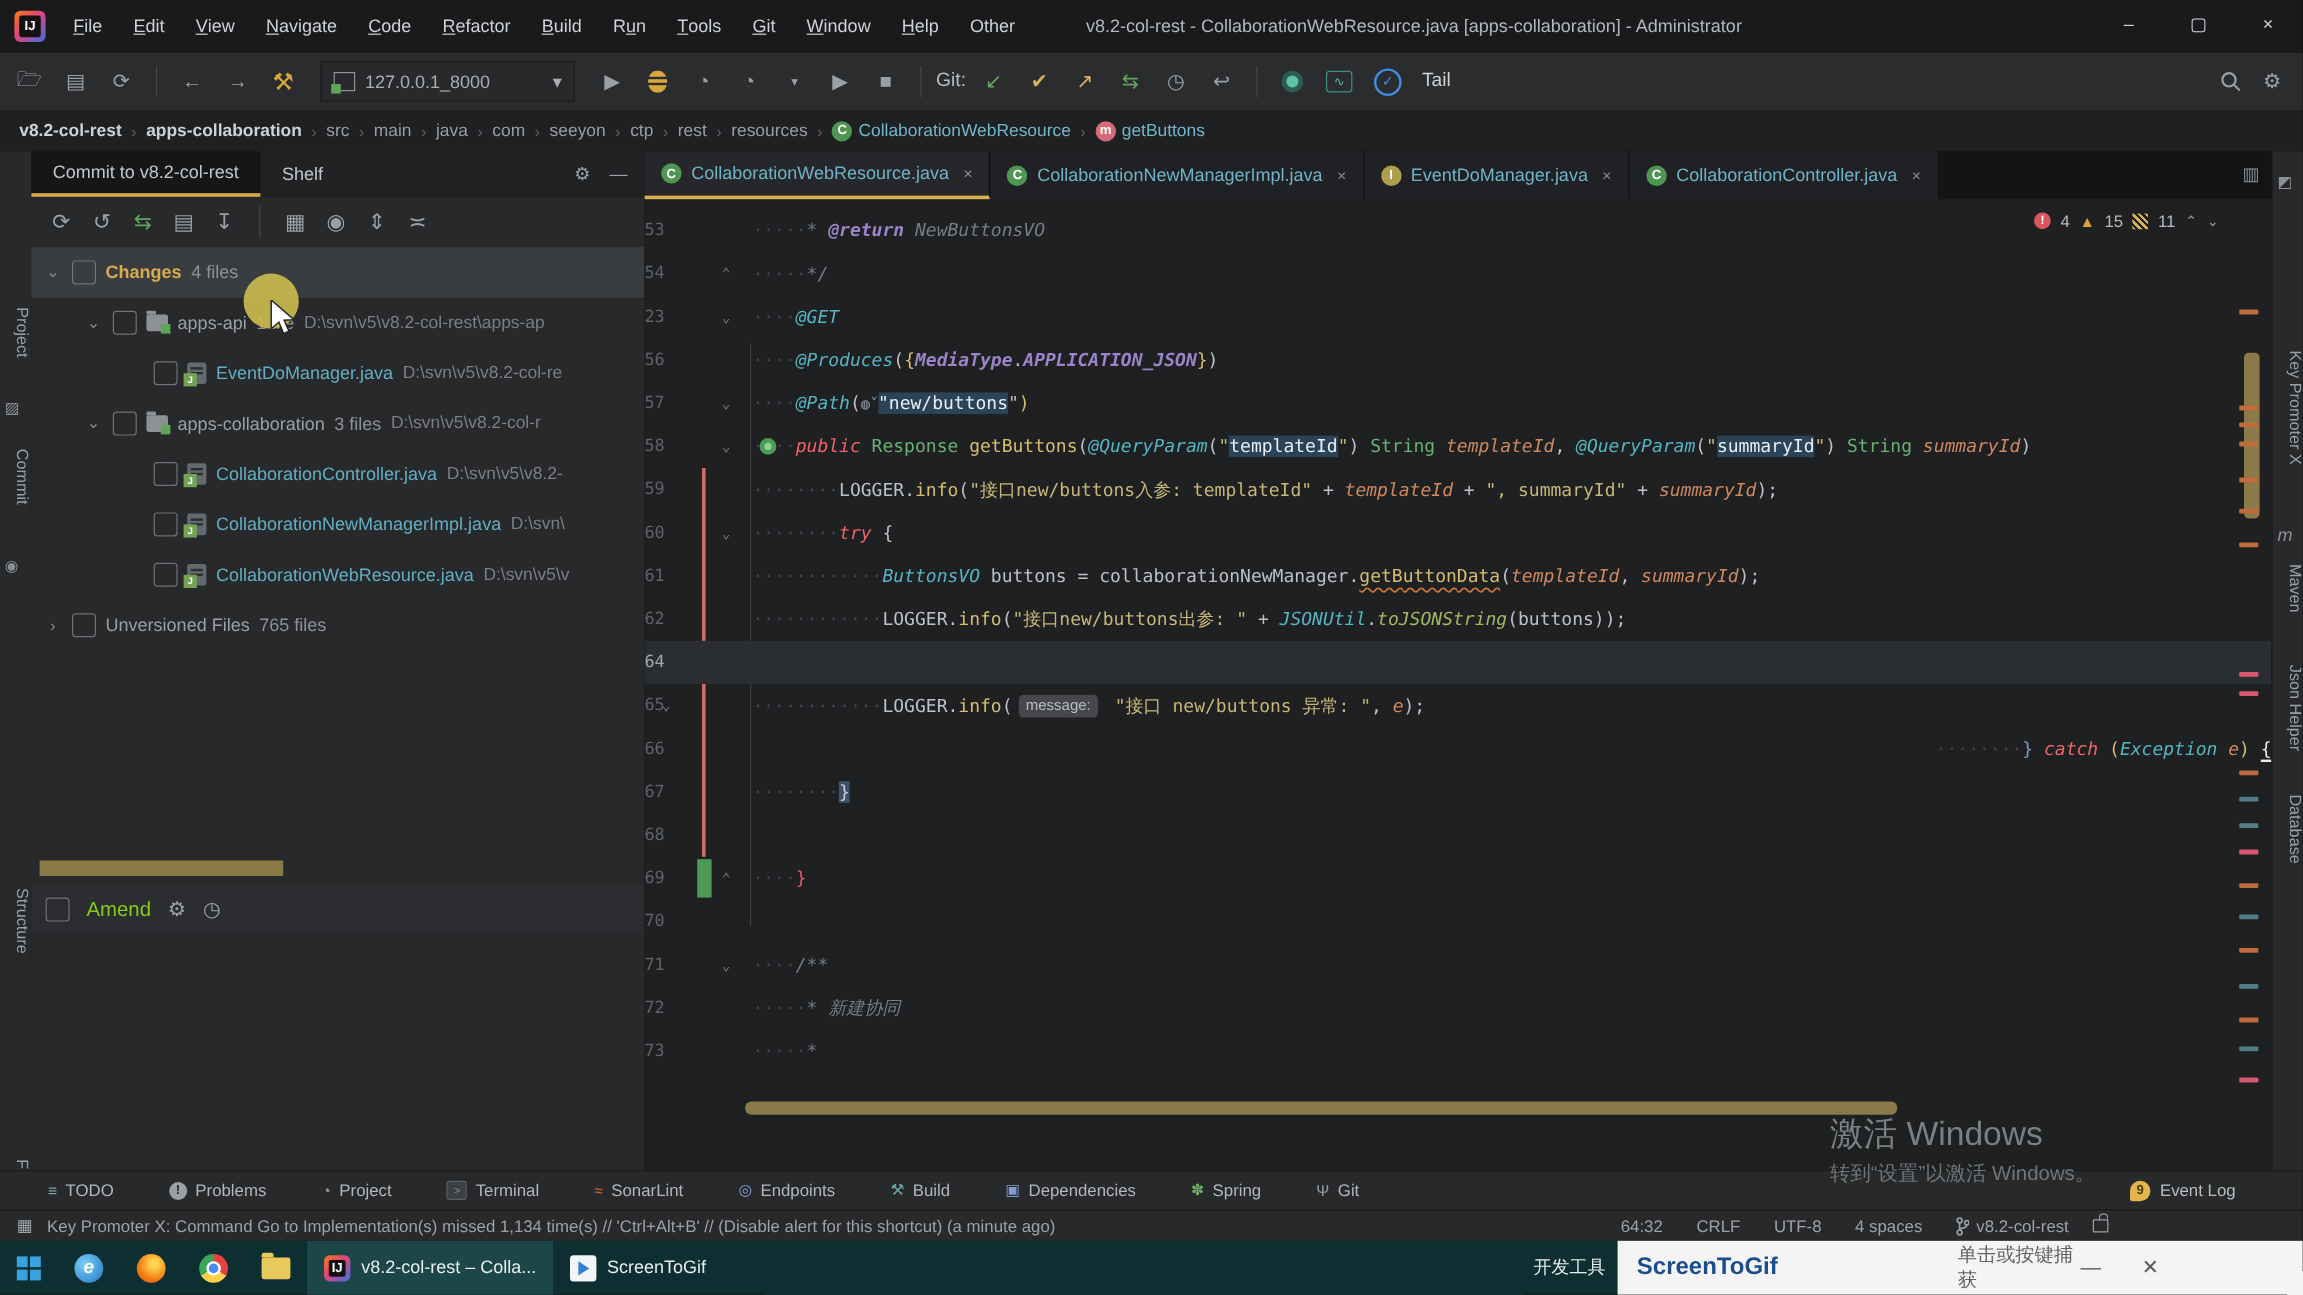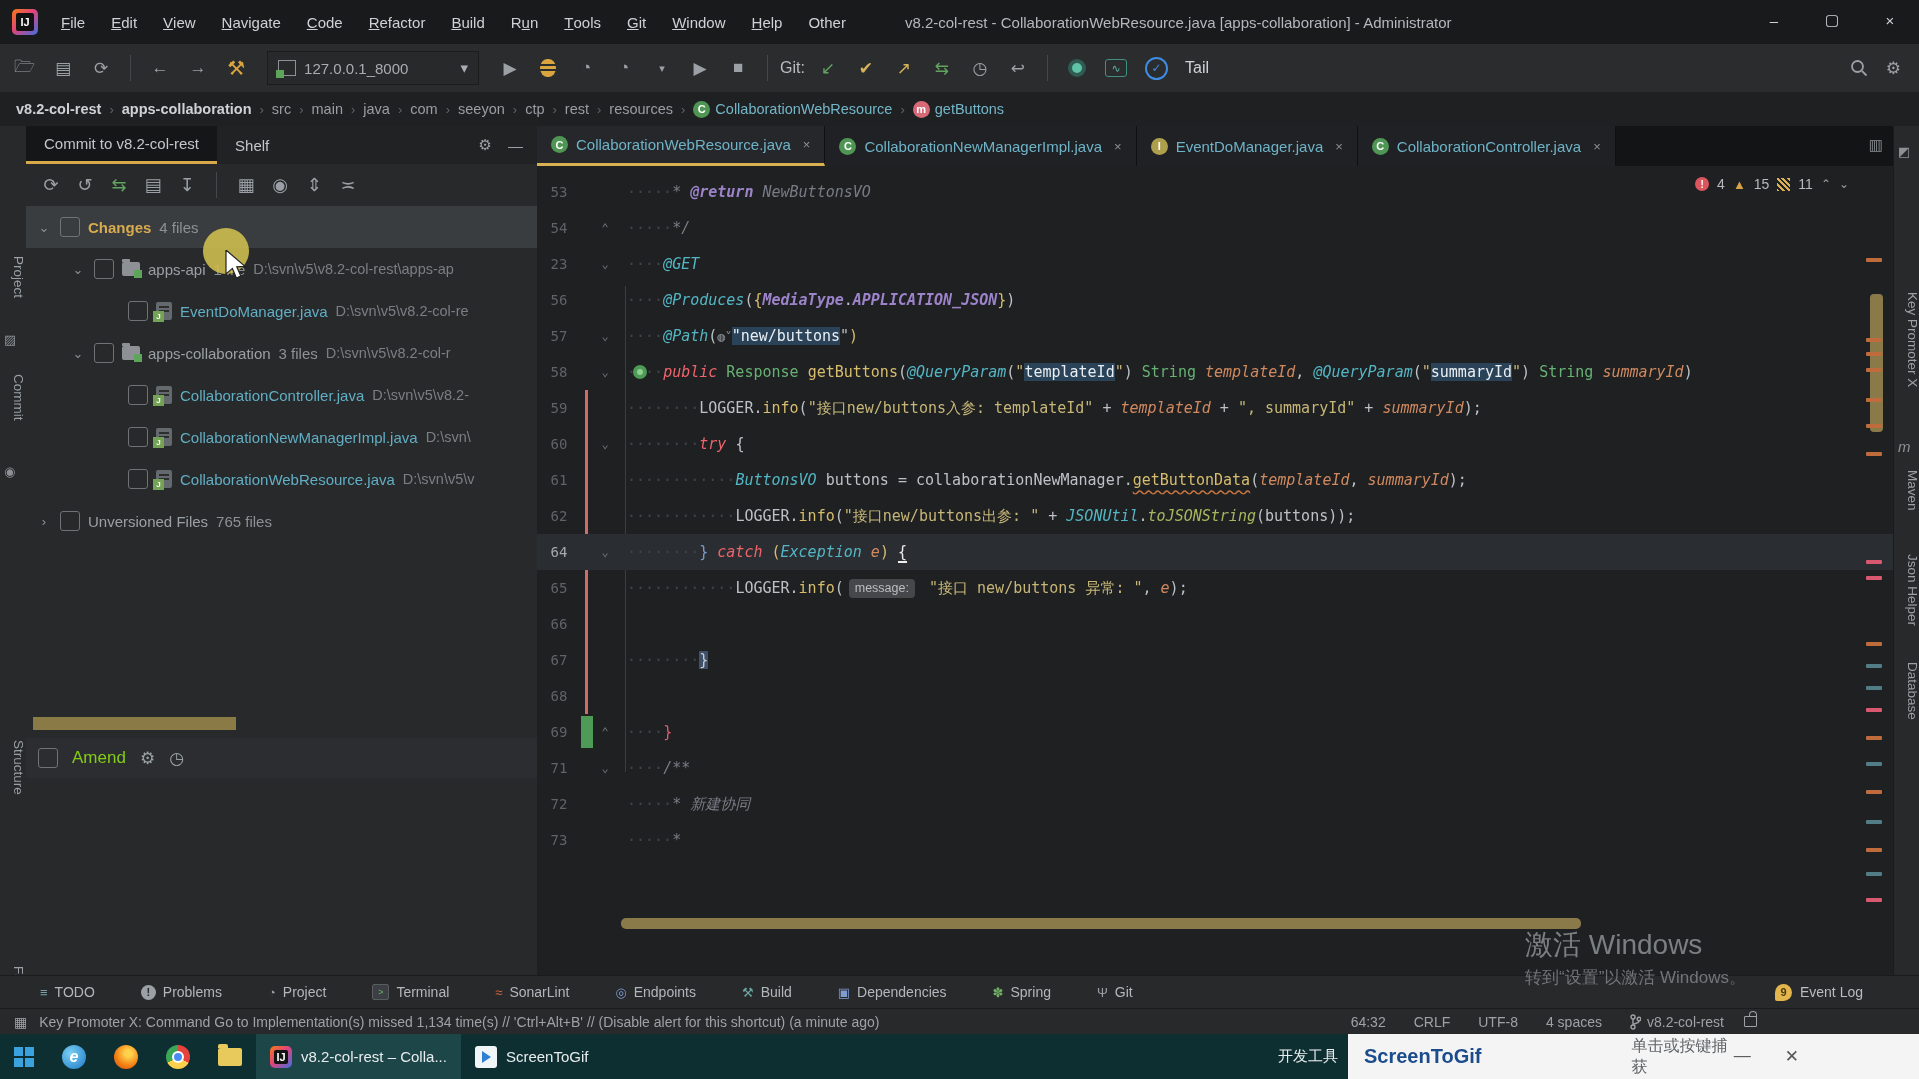--- a/index.html
+++ b/index.html
@@ -92,22 +92,22 @@
   .etabs{height:40px;background:#131415;display:flex;align-items:stretch;font-size:15px;position:relative;}
   .etab{display:flex;align-items:center;gap:8px;padding:0 14px;background:#1f2124;color:#6fb3c8;
     border-right:1px solid #0f1011;}
   .etab.active{background:#25272b;border-bottom:3px solid #d9b153;}
   .etab .x{color:#8d9094;font-size:13px;margin-left:4px;}
   .etabcog{position:absolute;right:10px;top:10px;color:#8d9194;font-size:15px;}
   .codearea{position:absolute;left:0;top:40px;width:1356px;height:774px;overflow:hidden;
     font-family:"DejaVu Sans Mono","DejaVu Sans",monospace;font-size:15px;}
   .codelines{position:absolute;left:0;top:8px;width:100%;}
   .cl{display:flex;height:36px;line-height:36px;position:relative;white-space:pre;}
-  .cl.cur{background:#2a2d31;}
-  .ln{width:44px;flex:0 0 auto;text-align:center;padding-right:6px;color:#5f6368;font-size:14px;}
+  .cl.cur{background:#2a2d31;flex-direction:column;}
+  .ln{width:44px;flex:0 0 auto;text-align:left;padding-right:6px;color:#5f6368;font-size:14px;}
   .cl.cur .ln{color:#a6a9ad;}
   .gut{width:36px;flex:0 0 auto;position:relative;color:#767a7f;font-size:12px;text-align:center;}
   .code{padding-left:4px;text-align:right;}
   .tk-ws{color:#3f434a;} .tk-cmt{color:#777c85;font-style:italic;}
   .tk-doctag{color:#9d83c9;font-weight:bold;font-style:italic;}
   .tk-ann{color:#54b6c4;font-style:italic;} .tk-typ{color:#67b173;}
   .tk-mth{color:#d8bd6e;} .tk-mthg{color:#a6b85f;font-style:italic;}
   .tk-str{color:#c7b677;} .tk-prm{color:#d0895f;font-style:italic;}
   .tk-pln{color:#bdc1c6;} .tk-kw{color:#ee646a;font-style:italic;}
   .tk-kwb{color:#e05a71;} .tk-brb{color:#7a9dc7;}
@@ -461,20 +461,21 @@
         <div class="cl"><span class="ln">59</span><span class="gut"></span><span class="code"><span class="tk-ws">········</span><span class="tk-pln">LOGGER</span><span class="tk-pln">.</span><span class="tk-mth">info</span><span class="tk-pln">(</span><span class="tk-str">"接口new/buttons入参: templateId"</span><span class="tk-pln"> + </span><span class="tk-prm">templateId</span><span class="tk-pln"> + </span><span class="tk-str">", summaryId"</span><span class="tk-pln"> + </span><span class="tk-prm">summaryId</span><span class="tk-pln">);</span></span></div>
         <div class="cl"><span class="ln">60</span><span class="gut">⌄</span><span class="code"><span class="tk-ws">········</span><span class="tk-kw">try </span><span class="tk-pln">{</span></span></div>
         <div class="cl"><span class="ln">61</span><span class="gut"></span><span class="code"><span class="tk-ws">············</span><span class="tk-ann">ButtonsVO </span><span class="tk-pln">buttons </span><span class="tk-pln">= </span><span class="tk-pln">collaborationNewManager</span><span class="tk-pln">.</span><span class="tk-mth tk-warn">getButtonData</span><span class="tk-pln">(</span><span class="tk-prm">templateId</span><span class="tk-pln">, </span><span class="tk-prm">summaryId</span><span class="tk-pln">);</span></span></div>
         <div class="cl"><span class="ln">62</span><span class="gut"></span><span class="code"><span class="tk-ws">············</span><span class="tk-pln">LOGGER</span><span class="tk-pln">.</span><span class="tk-mth">info</span><span class="tk-pln">(</span><span class="tk-str">"接口new/buttons出参: "</span><span class="tk-pln"> + </span><span class="tk-ann">JSONUtil</span><span class="tk-pln">.</span><span class="tk-mthg">toJSONString</span><span class="tk-pln">(</span><span class="tk-pln">buttons</span><span class="tk-pln">));</span></span></div>
         <div class="cl cur"><span class="ln">64</span><span class="gut">⌄</span><span class="code"><span class="tk-ws">········</span><span class="tk-brb">} </span><span class="tk-kw">catch </span><span class="tk-mth">(</span><span class="tk-ann">Exception </span><span class="tk-prm">e</span><span class="tk-mth">) </span><span class="tk-caret">{</span></span></div>
         <div class="cl"><span class="ln">65</span><span class="gut"></span><span class="code"><span class="tk-ws">············</span><span class="tk-pln">LOGGER</span><span class="tk-pln">.</span><span class="tk-mth">info</span><span class="tk-pln">(</span><span class="inlay">message:</span><span class="tk-str"> "接口 new/buttons 异常: "</span><span class="tk-pln">, </span><span class="tk-prm">e</span><span class="tk-pln">);</span></span></div>
         <div class="cl"><span class="ln">66</span><span class="gut"></span></div>
         <div class="cl"><span class="ln">67</span><span class="gut"></span><span class="code"><span class="tk-ws">········</span><span class="tk-matched">}</span></span></div>
         <div class="cl"><span class="ln">68</span><span class="gut"></span><span class="code"></span></div>
         <div class="cl"><span class="ln">69</span><span class="gut">⌃</span><span class="code"><span class="tk-ws">····</span><span class="tk-kwb">}</span></span></div>
+        <div class="cl"><span class="ln">70</span><span class="gut"></span><span class="code"></span></div>
         <div class="cl"><span class="ln">71</span><span class="gut">⌄</span><span class="code"><span class="tk-ws">····</span><span class="tk-cmt">/**</span></span></div>
         <div class="cl"><span class="ln">72</span><span class="gut"></span><span class="code"><span class="tk-ws">·····</span><span class="tk-cmt">* </span><span class="tk-cmt">新建协同</span></span></div>
         <div class="cl"><span class="ln">73</span><span class="gut"></span><span class="code"><span class="tk-ws">·····</span><span class="tk-cmt">*</span></span></div>
       </div>
     <div class="inspect">
       <span class="errdot">!</span>
       <span>4</span>
       <span class="warntri">▲</span>
       <span>15</span>
       <span class="broom"></span>

